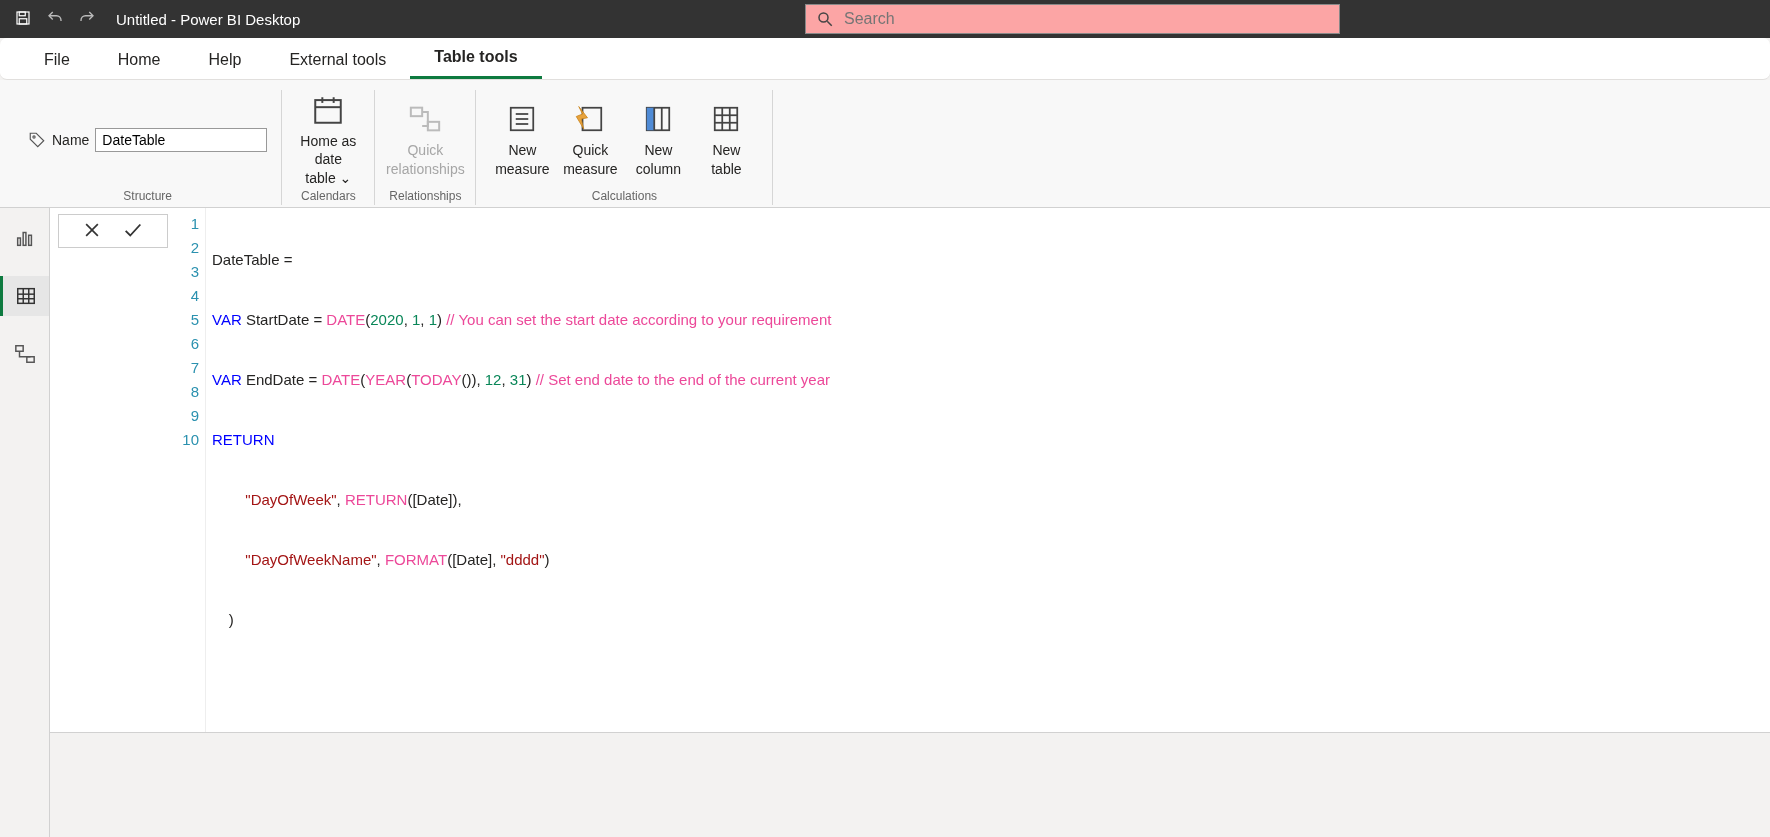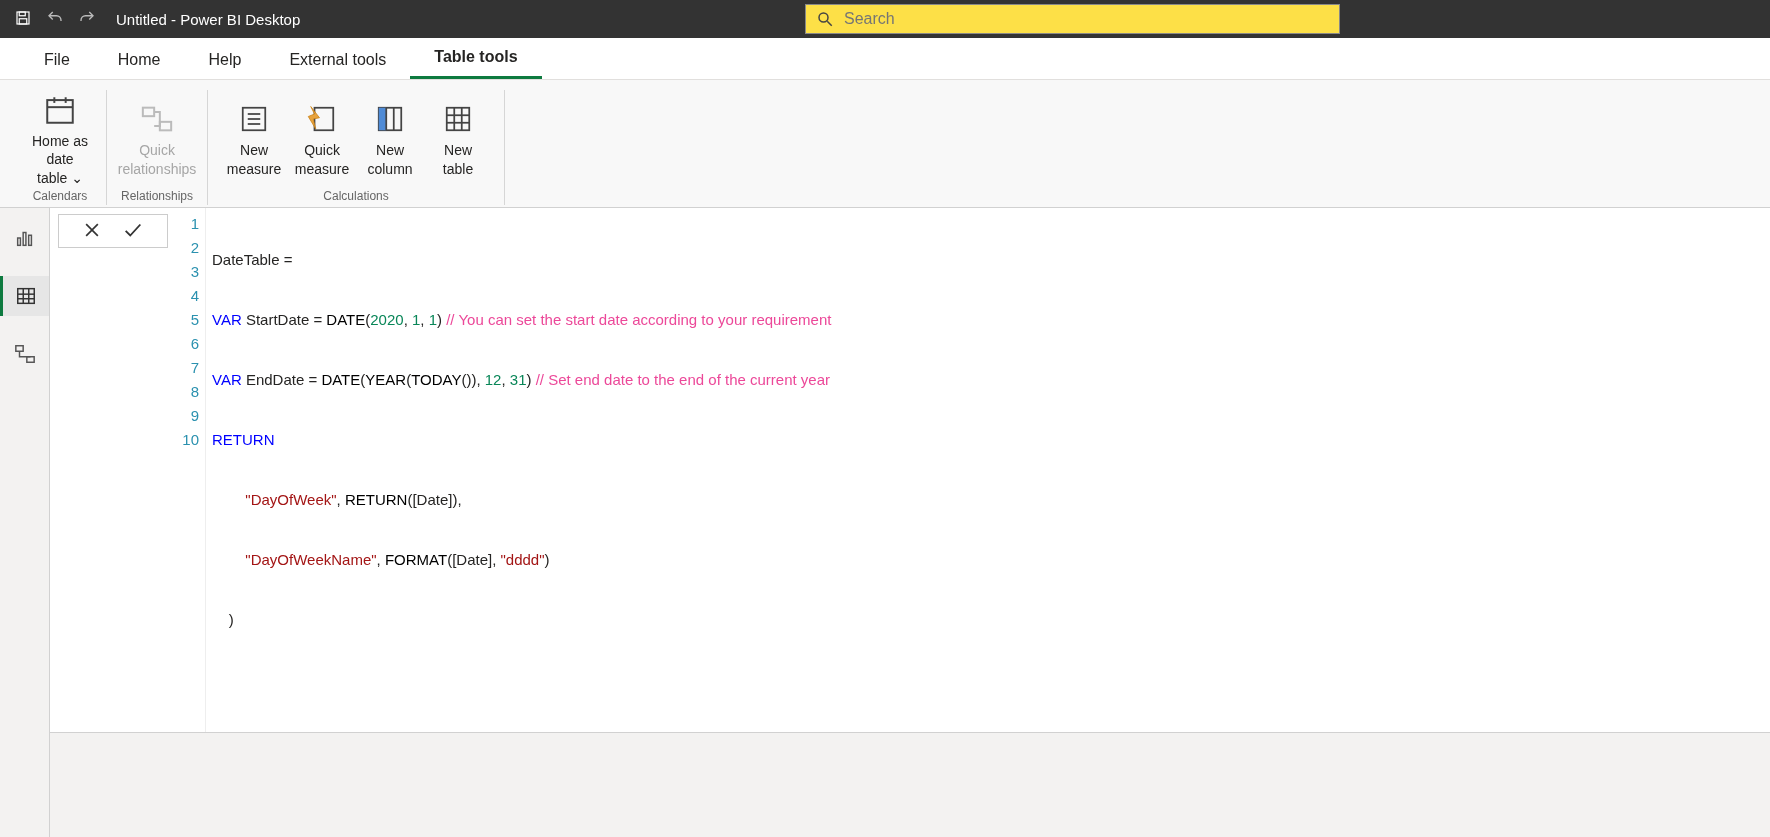--- a/index.html
+++ b/index.html
@@ -2,25 +2,25 @@
 <html><head>
 <meta charset="utf-8">
 <style>
   * { margin:0; padding:0; box-sizing:border-box; font-family:"Segoe UI",sans-serif; }
   body { background:#f3f2f1; width:1770px; height:837px; overflow:hidden; font-size:14px; color:#252423;}
   .titlebar { height:38px; background:#333333; display:flex; align-items:center; color:#fff;justify-content:flex-end;}
   .qat { display:flex; align-items:center; gap:14px; padding:0 14px;}
   .qat svg { width:18px; height:18px;}
   .title-text { font-size:15px; margin-left:6px;}
   .search-wrap { margin-left:auto; margin-right:430px;}
-  .searchbox { width:535px; height:30px; background:#fde047; border:1px solid #888; display:flex; align-items:center;}
+  .searchbox { width:535px; height:30px; background:#fca5a5; border:1px solid #888; display:flex; align-items:center;}
   .searchbox svg { margin:0 10px;}
   .searchbox input { border:none; background:transparent; flex:1; font-size:16px; color:#555; outline:none;}
   
-  .menubar { height:42px; background:#fff; display:flex; align-items:flex-end; padding:0 20px; border-bottom:1px solid #e1dfdd;}
+  .menubar { height:42px; background:#fff; display:flex; align-items:flex-end; padding:0 20px; border-bottom:1px solid #e1dfdd;border-radius:7px;}
   .menu-item { padding:10px 24px; font-size:16px; cursor:pointer;}
   .menu-item.active { border-bottom:3px solid #0d7a3f; font-weight:600;}
   
   .ribbon { height:128px; background:#f8f8f8; display:flex; align-items:flex-start; padding:10px 14px 0 14px; border-bottom:1px solid #d1d1d1;}
   .ribbon-group { display:flex; flex-direction:column; align-items:center; height:115px; border-right:1px solid #d6d6d6; padding:0 14px;}
   .group-content { flex:1; display:flex; align-items:center; gap:18px;}
   .group-label { font-size:12px; color:#666; margin-top:auto; padding-bottom:2px;}
   .name-field { display:flex; align-items:center; gap:6px;}
   .name-field input { height:24px; width:172px; border:1px solid #999; background:#fff; padding:0 6px; font-size:14px;}
   .ribbon-btn { display:flex; flex-direction:column; align-items:center; justify-content:flex-start; width:64px; cursor:pointer; text-align:center;}
@@ -35,21 +35,21 @@
   .viewbar .vitem.active { border-left:3px solid #0d7a3f; background:#e6e6e6;}
   
   .content { flex:1; display:flex; flex-direction:column;}
   .formula-bar { display:flex; background:#fff; border-bottom:1px solid #d1d1d1;}
   .fbar-btns { width:110px; border:1px solid #ccc; margin:6px 8px; display:flex; align-items:center; justify-content:center; gap:20px; height:34px;}
   .gutter { width:30px; background:#fff; border-right:1px solid #eee; text-align:right; font-family:Consolas,monospace; font-size:15px; color:#2b91af; padding:4px 6px;}
   .gutter div { height:24px; line-height:24px;}
   .code { flex:1; font-family:Consolas,monospace; font-size:15px; padding:4px 6px; white-space:pre;}
   .code div {height:24px; line-height:24px;}
   .k-blue { color:#0000ff;}
-  .k-teal { color:#000000;}
+  .k-teal { color:#ec4899;}
   .k-num { color:#098658;}
   .k-com { color:#ec4899;}
   .k-str { color:#a31515;}
 </style>
 </head>
 <body>
 
 <div class="titlebar">
   <div class="qat">
     <span><svg viewBox="0 0 24 24" stroke="#fff" fill="none" stroke-width="1.6">
@@ -80,20 +80,33 @@
 
 <div class="menubar">
   <div class="menu-item">File</div>
   <div class="menu-item">Home</div>
   <div class="menu-item">Help</div>
   <div class="menu-item">External tools</div>
   <div class="menu-item active">Table tools</div>
 </div>
 
 <div class="ribbon">
+  <div class="ribbon-group">
+    <div class="group-content">
+      <div class="name-field">
+        <svg width="18" height="18" viewBox="0 0 24 24" stroke="#555" fill="none" stroke-width="1.5">
+            <path d="M3 3h8l10 10-8 8L3 11z"></path>
+            <circle cx="8" cy="8" r="1.5"></circle>
+          </svg>
+        <span>Name</span>
+        <input value="DateTable" style="">
+      </div>
+    </div>
+    <div class="group-label">Structure</div>
+  </div>
   <div class="ribbon-group">
     <div class="group-content">
       <div class="ribbon-btn">
         <div class="ico">
             <svg width="34" height="34" viewBox="0 0 24 24" stroke="#444" fill="none" stroke-width="1.4">
               <rect x="3" y="5" width="18" height="16"></rect>
               <line x1="3" y1="10" x2="21" y2="10"></line>
               <line x1="8" y1="3" x2="8" y2="7"></line>
               <line x1="16" y1="3" x2="16" y2="7"></line>
             </svg>

